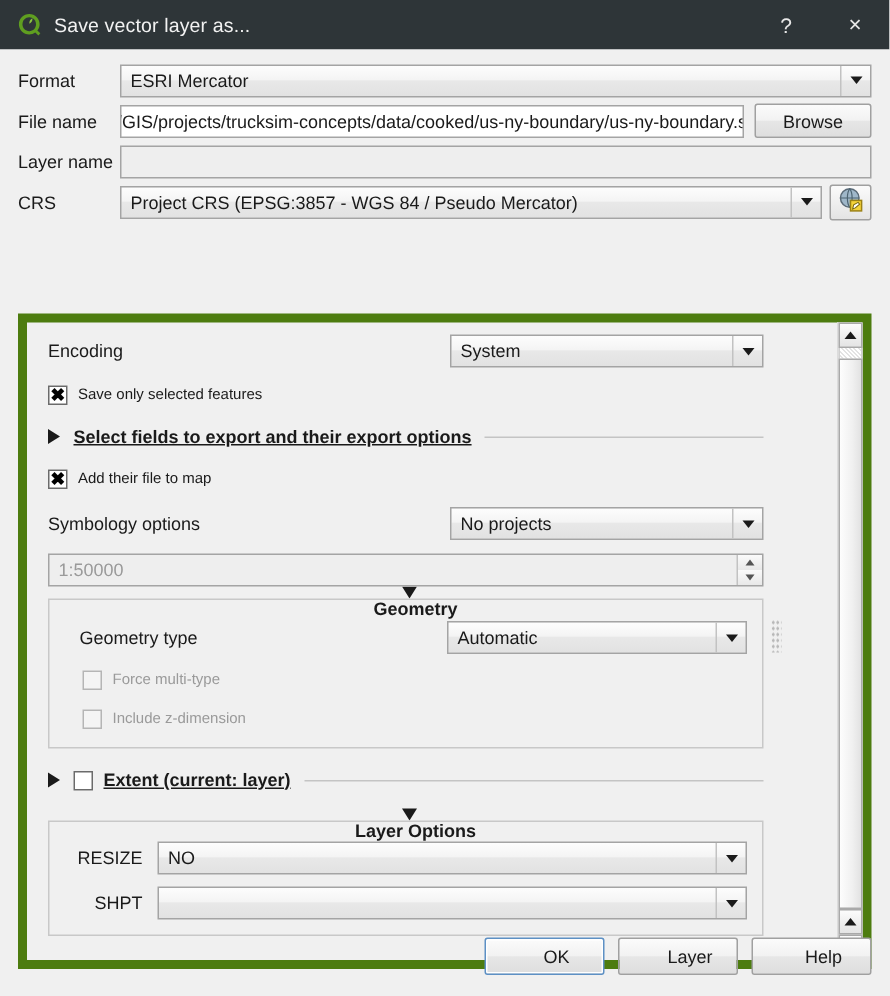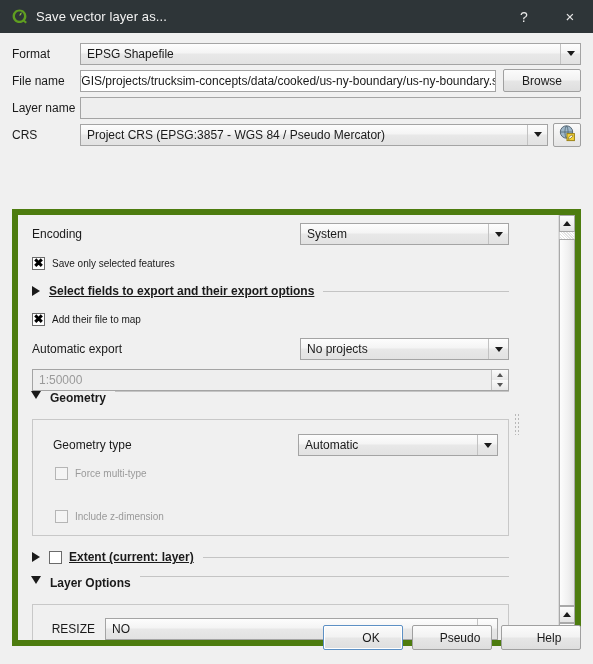--- a/index.html
+++ b/index.html
@@ -263,39 +263,40 @@
   
   .groupbox {
     margin: 0 14px 10px 14px;
     border: 1px solid #c8c8c8;
     border-top: none;
     padding: 0 0 8px 0;
     position: relative;
   }
   .gb-header {
     display: flex;
-    align-items: flex-start;
+    align-items: center;
     height: 18px;
     margin-left: -1px;
     margin-top: -9px;
-    margin-bottom: 20px;
+    margin-bottom: 0;
+    flex-direction: column;
   }
   .gb-header .hline { margin-right: 0; }
 
   .gb-row {
     display: flex;
     align-items: center;
     height: 22px;
     margin-bottom: 8px;
     padding: 0 10px 0 20px;
   }
   .gb-chk {
     display: flex; align-items: center;
     height: 18px;
-    margin-bottom: 25px;
+    margin-bottom: 8px;
     padding-left: 22px;
   }
 
   
   .spin {
     flex: 1;
     height: 22px;
     border: 1px solid #a4a4a4;
     background: #eeeeee;
     display: flex; align-items: center;
@@ -372,21 +373,21 @@
   <span class="title-text">Save vector layer as...</span>
   <span class="tb-btn">?</span>
   <span class="tb-btn close">×</span>
 </div>
 
 <div class="body">
 
   <div class="form-row">
     <span class="form-label">Format</span>
     <div class="combo">
-      <span>EPSG Shapefile</span>
+      <span>ESRI Mercator</span>
       <span class="arrow-box">
           <span class="tri-down"></span>
         </span>
     </div>
   </div>
 
   <div class="form-row">
     <span class="form-label">File name</span>
     <div class="lineedit">
       <span style="margin-left:-7px;">/GIS/projects/trucksim-concepts/data/cooked/us-ny-boundary/us-ny-boundary.shp</span>
@@ -444,21 +445,21 @@
         <span class="section-title">Select fields to export and their export options</span>
         <span class="hline"></span>
       </div>
 
       <div class="chk-row">
         <span class="checkbox">✖</span>
         <span class="chk-label">Add their file to map</span>
       </div>
 
       <div class="prow">
-        <span class="plabel" style="width:268px;">Automatic export</span>
+        <span class="plabel" style="width:268px;">Symbology options</span>
         <div class="combo">
           <span>No projects</span>
           <span class="arrow-box">
               <span class="tri-down"></span>
             </span>
         </div>
       </div>
 
       <div class="prow">
         <div class="spin">
@@ -547,16 +548,16 @@
           <span class="tri-up-s"></span>
         </div>
       <div class="sb-btn">
           <span class="tri-down-s"></span>
         </div>
     </div>
   </div>
 
   <div class="buttonbar">
     <div class="pushbtn dlg-btn btn-ok">OK</div>
-    <div class="pushbtn dlg-btn">Pseudo</div>
+    <div class="pushbtn dlg-btn">Layer</div>
     <div class="pushbtn dlg-btn">Help</div>
   </div>
 </div>
 
 </body></html>

